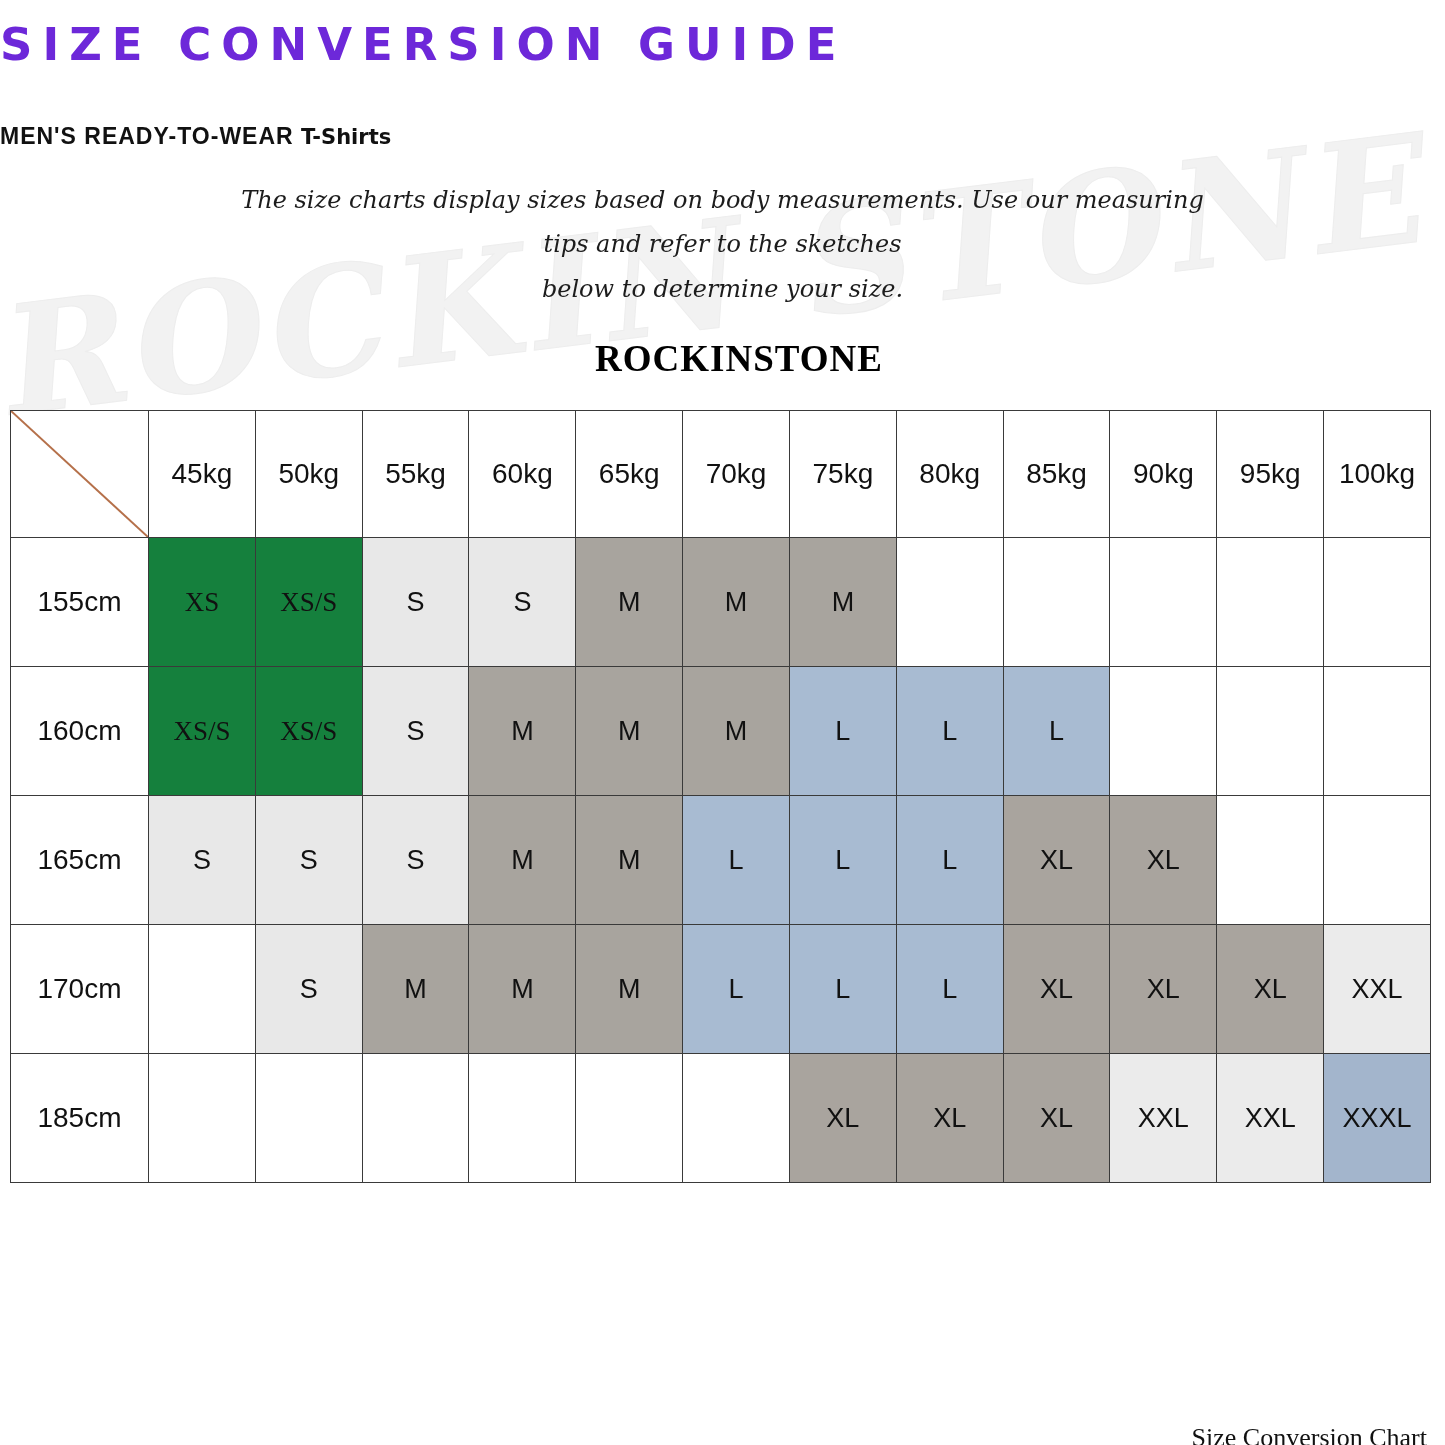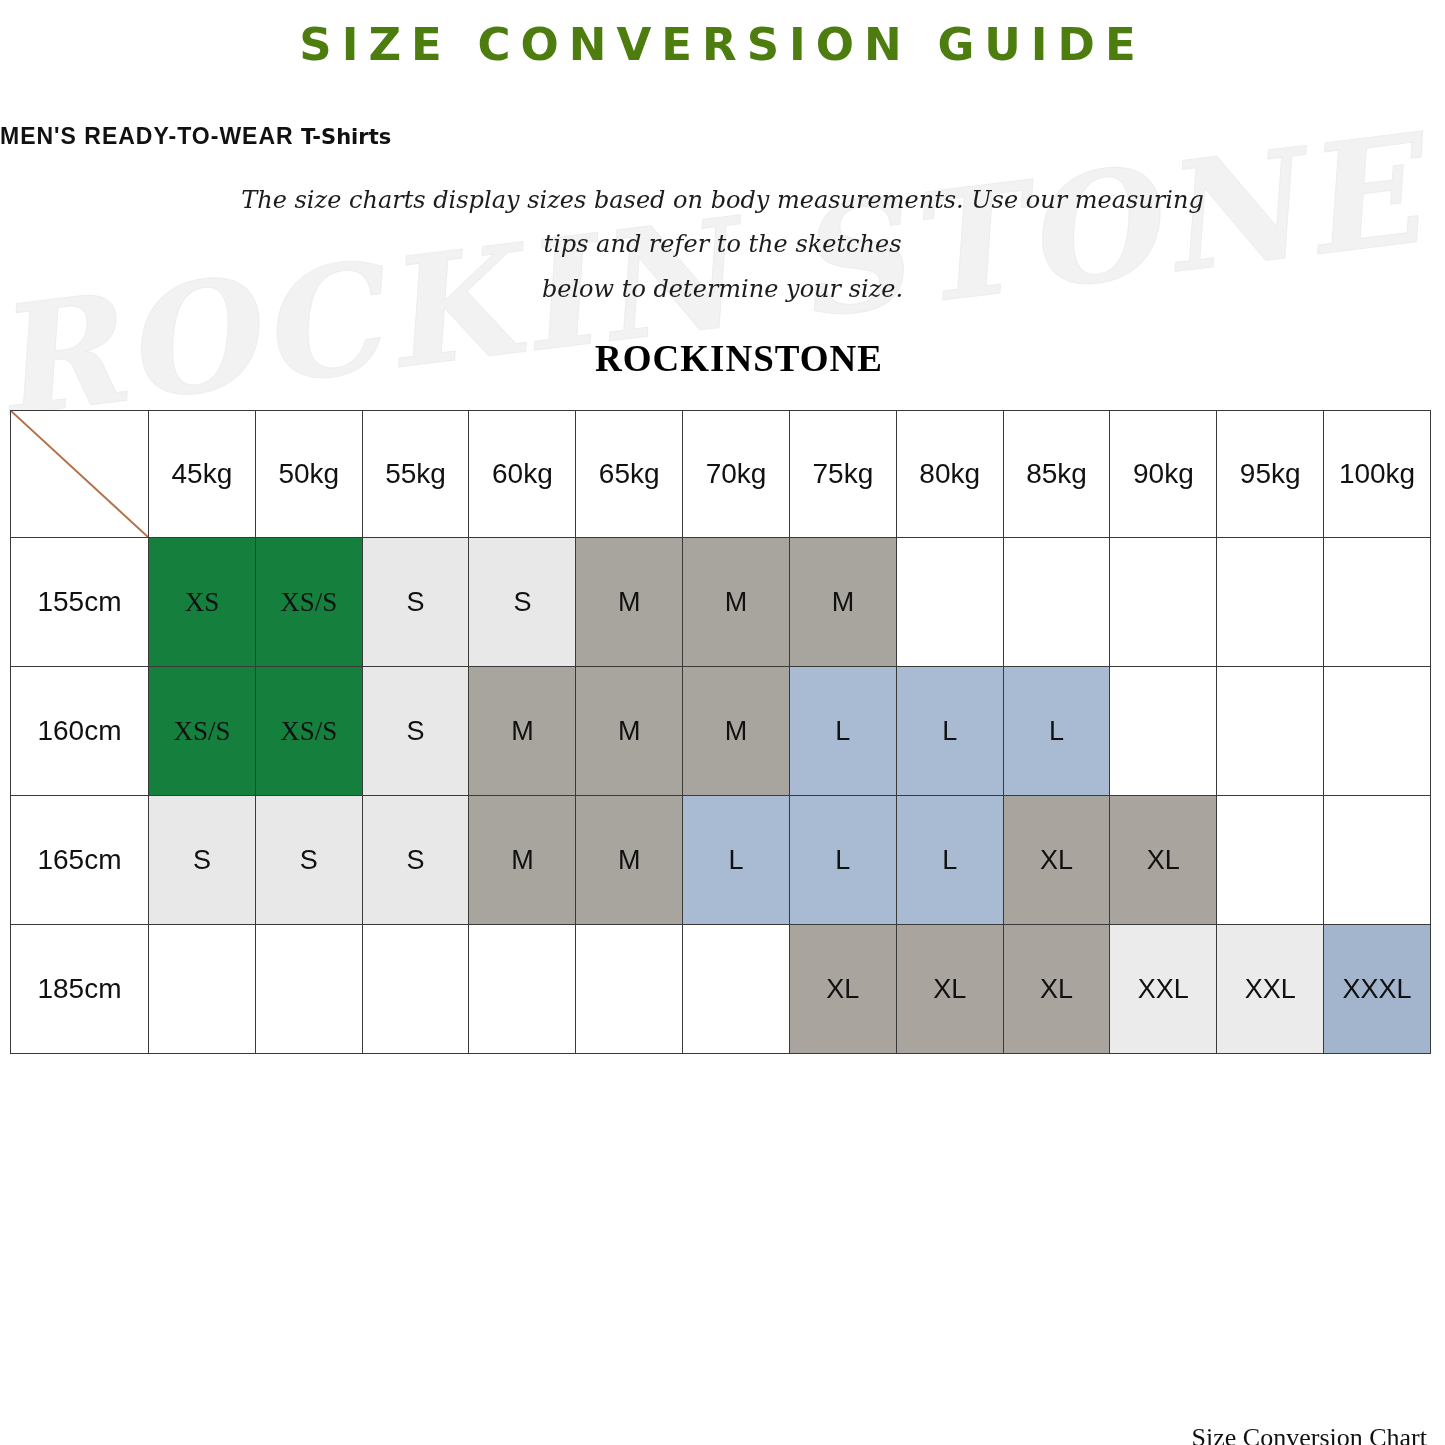--- a/index.html
+++ b/index.html
@@ -39,27 +39,26 @@
     white-space: nowrap;
     transform: rotate(-7deg);
     pointer-events: none;
     z-index: 0;
     -webkit-text-stroke: 1px #ededed;
   }
 
   .content { position: relative; z-index: 2; }
 
   .main-title {
-    text-align: center;
     font-family: "DejaVu Sans", sans-serif;
     font-size: 45px;
     font-weight: bold;
     letter-spacing: 10px;
     margin: 18px 0 0 0;
-    color: #4d7c0f;
+    color: #6d28d9;
   }
 
   .subtitle {
     margin-top: 52px;
     font-size: 23px;
     font-weight: bold;
     letter-spacing: 1px;
     color: #111;
   }
   .subtitle .cat {
@@ -229,20 +228,35 @@
             <td class="c-m">M</td>
             <td class="c-l">L</td>
             <td class="c-l">L</td>
             <td class="c-l">L</td>
             <td class="c-xl">XL</td>
             <td class="c-xl">XL</td>
             <td class="c-empty"></td>
             <td class="c-empty"></td>
           </tr>
           <tr>
+            <td class="row-head">170cm</td>
+            <td class="c-empty"></td>
+            <td class="c-s">S</td>
+            <td class="c-m">M</td>
+            <td class="c-m">M</td>
+            <td class="c-m">M</td>
+            <td class="c-l">L</td>
+            <td class="c-l">L</td>
+            <td class="c-l">L</td>
+            <td class="c-xl">XL</td>
+            <td class="c-xl">XL</td>
+            <td class="c-xl">XL</td>
+            <td class="c-xxl">XXL</td>
+          </tr>
+          <tr>
             <td class="row-head">185cm</td>
             <td class="c-empty"></td>
             <td class="c-empty"></td>
             <td class="c-empty"></td>
             <td class="c-empty"></td>
             <td class="c-empty"></td>
             <td class="c-empty"></td>
             <td class="c-xl">XL</td>
             <td class="c-xl">XL</td>
             <td class="c-xl">XL</td>

